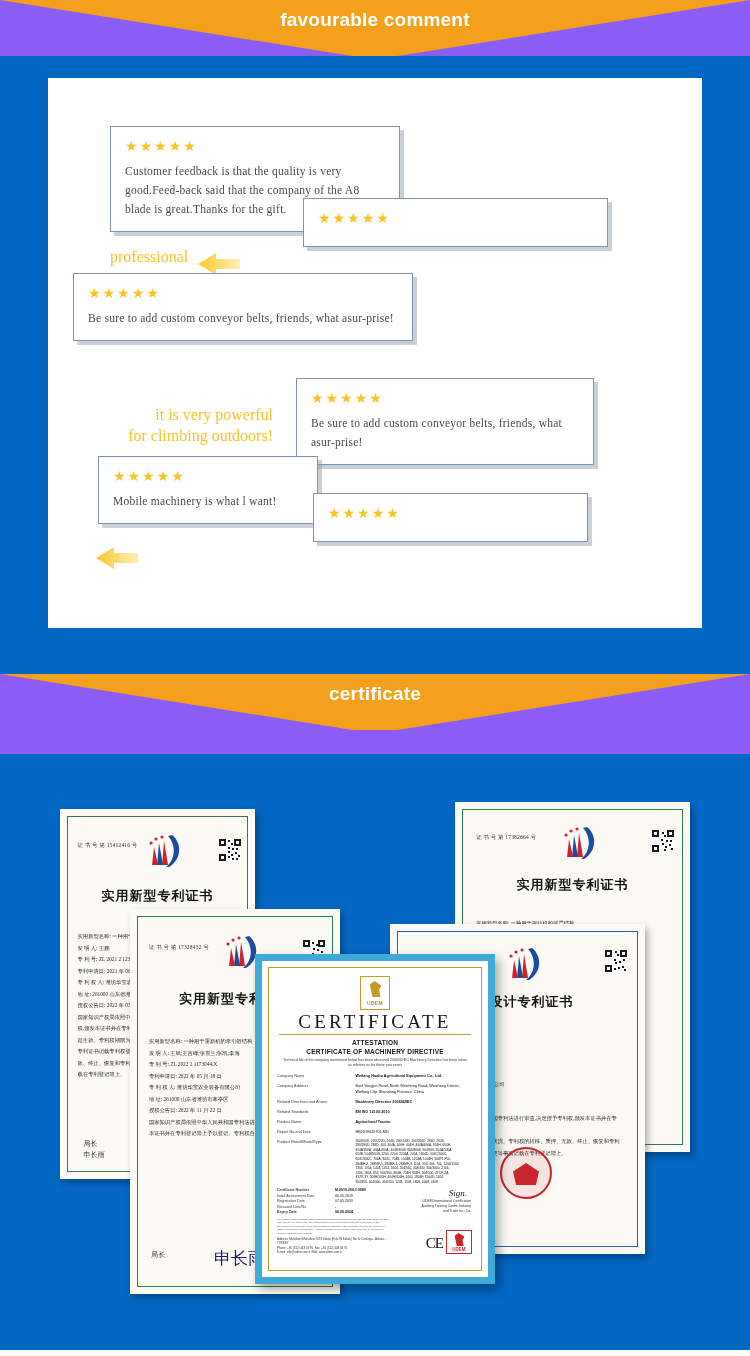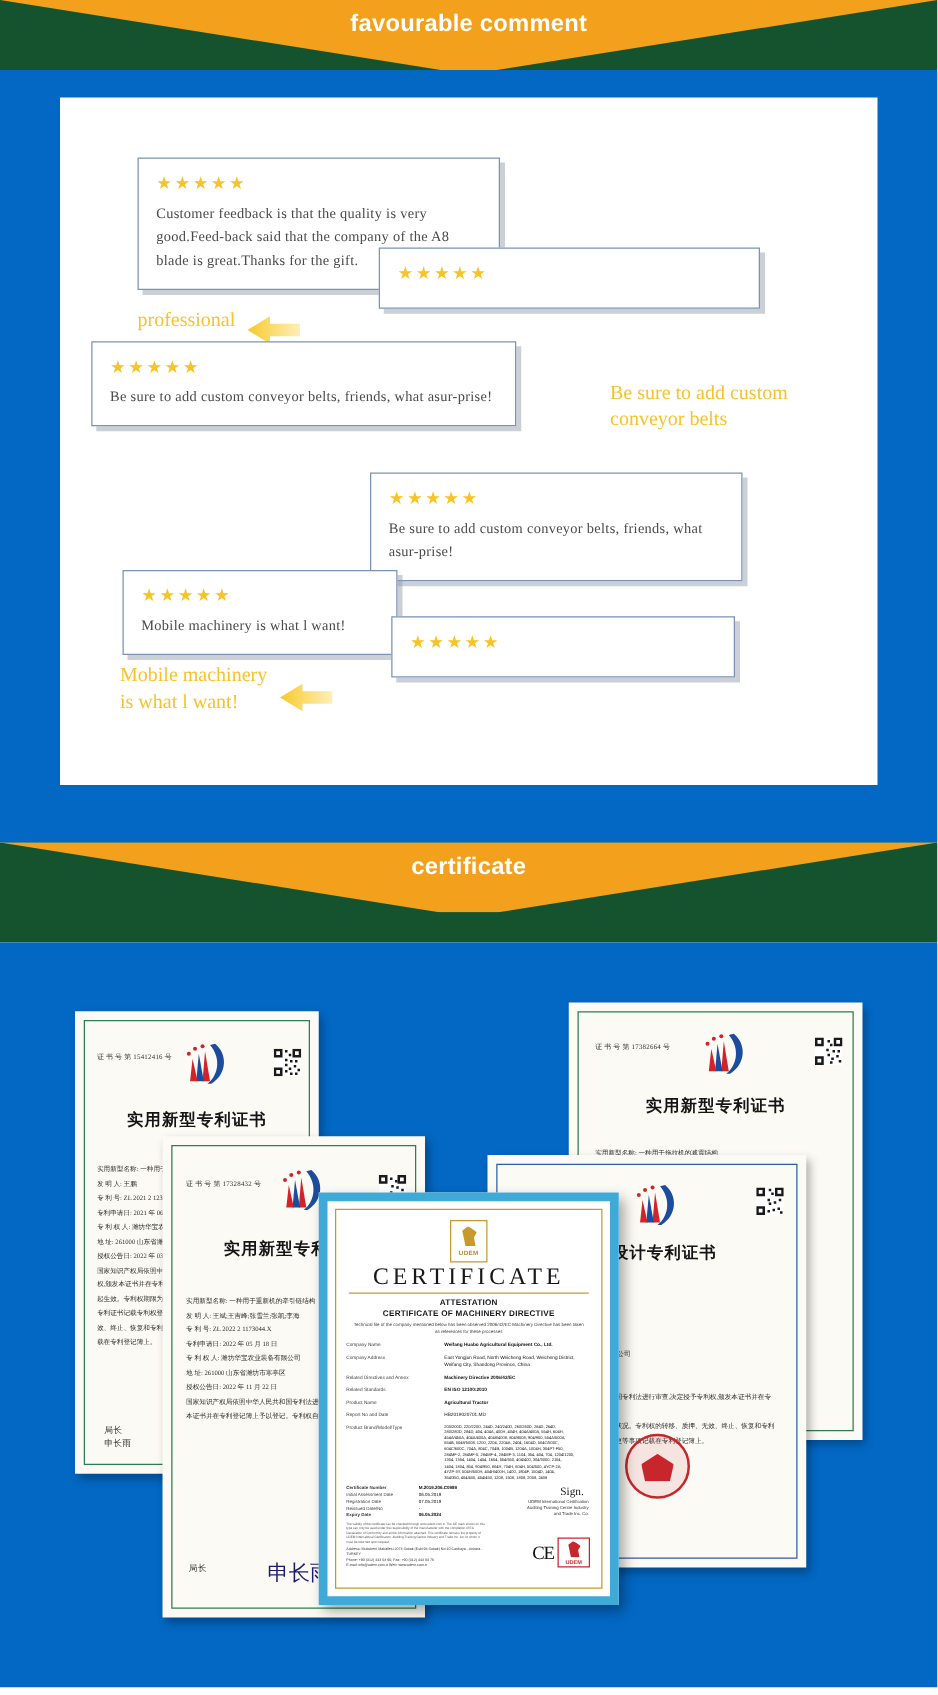--- a/index.html
+++ b/index.html
@@ -9,21 +9,21 @@
     font-family: "Liberation Sans", sans-serif;
   }
   body { width: 750px; overflow-x: hidden; }
 
   
   .banner {
     position: relative;
     width: 750px;
     height: 56px;
     overflow: hidden;
-    background: #14532d;
+    background: #8b5cf6;
   }
   .banner .chev {
     position: absolute;
     inset: 0;
     background: #F3A01C;
     clip-path: polygon(0 0, 100% 0, 100% 0, 53% 100%, 47% 100%, 0 0);
   }
   .banner .btxt {
     position: absolute;
     left: 0; right: 0; top: 8px;
@@ -291,20 +291,21 @@
     bottom: 1px; left: 0; right: 0;
     text-align: center;
     font-size: 4.5px;
     font-weight: bold;
     color: #C7272C;
   }
   .usig {
     position: absolute;
     right: 6px; top: 0px;
     font-family: "Liberation Serif", serif;
+    font-style: italic;
     font-size: 9px;
     color: #222;
   }
   .ucert-text {
     position: absolute;
     right: 2px; top: 11px;
     text-align: right;
     font-size: 3.4px;
     line-height: 5px;
     color: #333;
@@ -351,24 +352,26 @@
       <div class="stars">★★★★★</div>
       <div class="ctext">Be sure to add custom conveyor belts, friends, what asur-prise!</div>
     </div>
 
     <div class="anno" style="left:388px; top:222px;">
       <span class="arrow">
         <svg width="42" height="22" viewBox="0 0 42 22">
           <path d="M0 6 H24 V0 L42 11 L24 22 V16 H0 Z" fill="url(#gr1)"></path>
         </svg>
       </span>
-      <span>Be sure to add custom
-conveyor belts</span>
-    </div>
-
+    </div>
+
+    <div class="anno" style="left:20px; top:305px; width:205px; text-align:right; display:block;">
+      <span>it is very powerful
+for climbing outdoors!</span>
+    </div>
 
     <div class="card" style="left:248px; top:300px; width:298px;">
       <div class="stars">★★★★★</div>
       <div class="ctext">Be sure to add custom conveyor belts, friends, what asur-prise!</div>
     </div>
 
     <div class="card" style="left:50px; top:378px; width:220px;">
       <div class="stars">★★★★★</div>
       <div class="ctext">Mobile machinery is what l want!</div>
     </div>
@@ -376,22 +379,20 @@
     <div class="card" style="left:265px; top:415px; width:275px;">
       <div class="stars">★★★★★</div>
     </div>
 
     <div class="anno rev" style="left:48px; top:448px;">
       <span class="arrow">
         <svg width="42" height="22" viewBox="0 0 42 22">
           <path d="M42 6 H18 V0 L0 11 L18 22 V16 H42 Z" fill="url(#gl1)"></path>
         </svg>
       </span>
-      <span>Mobile machinery
-is what l want!</span>
     </div>
 
   </div>
 </div>
 
 <div class="banner" style="height:80px;">
   <div class="chev" style="height:56px;"></div>
   <div class="btxt">certificate</div>
 </div>
 

